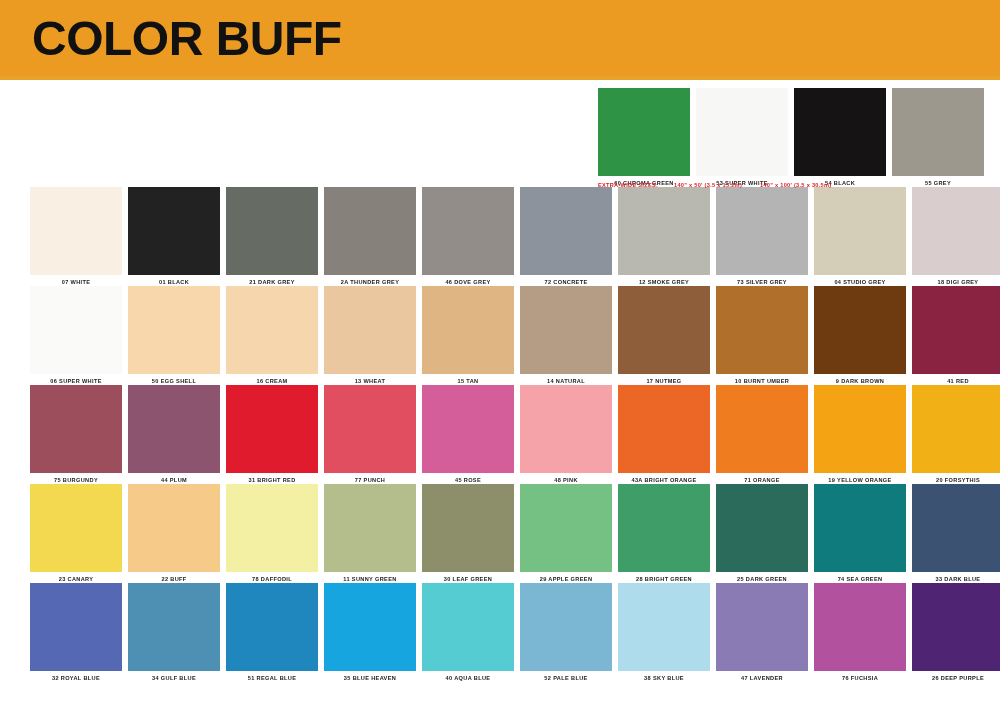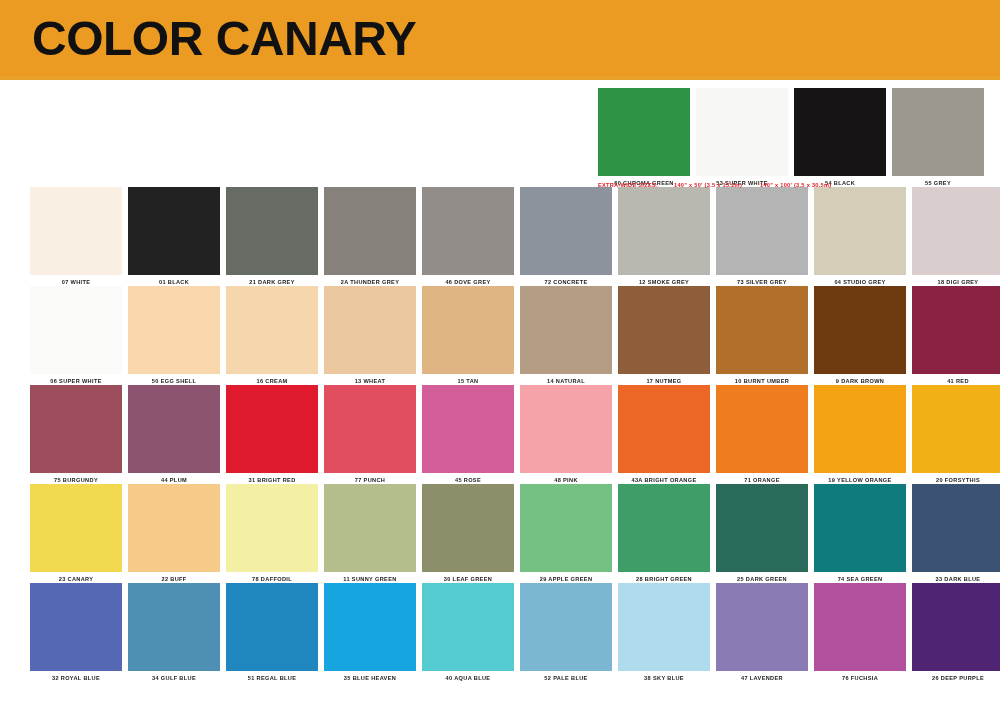--- a/index.html
+++ b/index.html
@@ -107,21 +107,21 @@
     line-height: 8px;
     white-space: nowrap;
   }
   .extra-note .lbl { margin-right: 14px; }
   .extra-note .sz { margin-right: 16px; }
 </style>
 </head>
 <body>
 
 <div class="banner">
-  <div class="banner-title">COLOR CANARY</div>
+  <div class="banner-title">COLOR BUFF</div>
 </div>
 <div class="banner-underline"></div>
 
 <div class="sheet">
   <div id="rows-container">
       <div class="row" id="row-top" style="top: 8px;">
         <div class="cell">
           <span class="swatch" style="background: rgb(47, 147, 70);"></span>
           <span class="label">60 CHROMA GREEN</span>
         </div>

